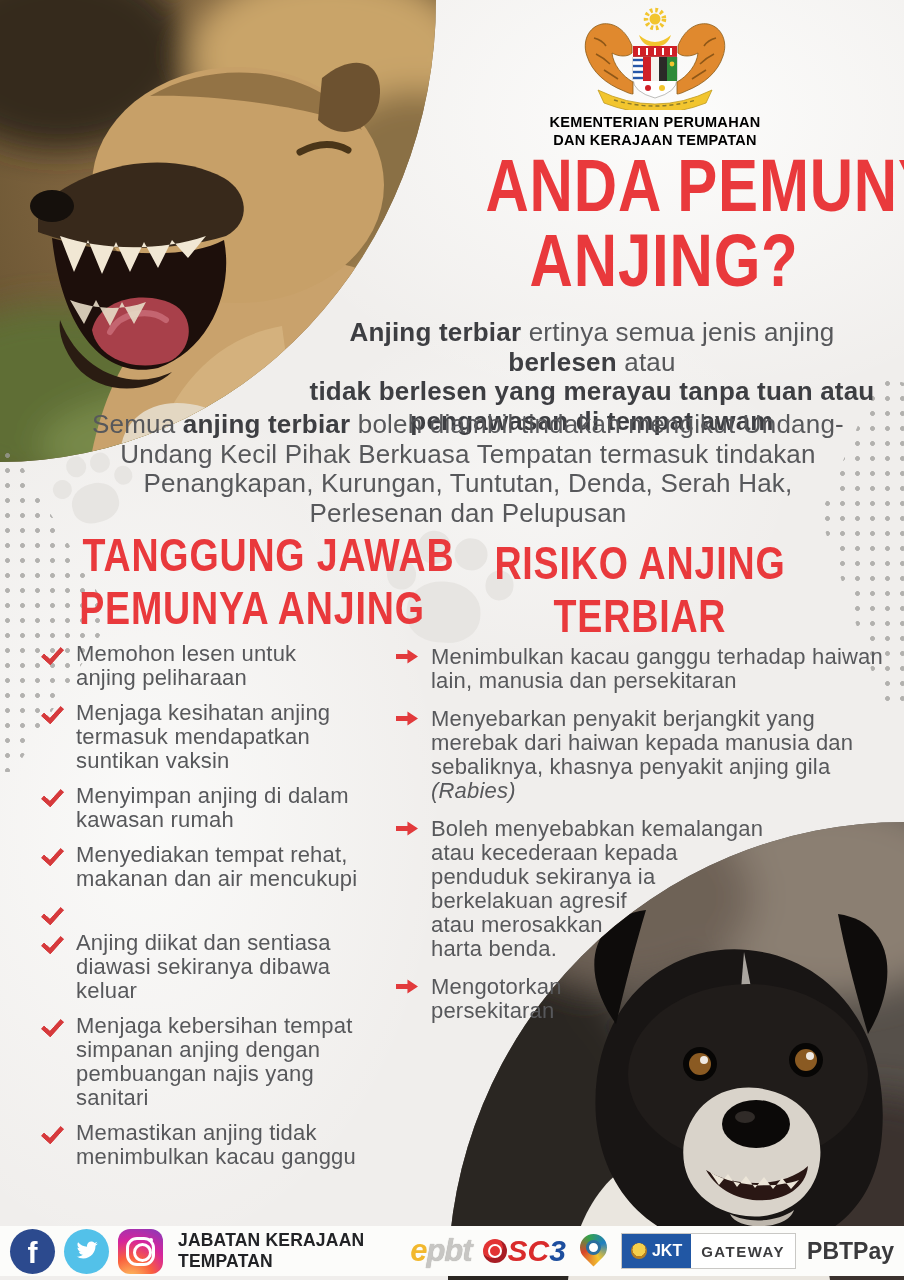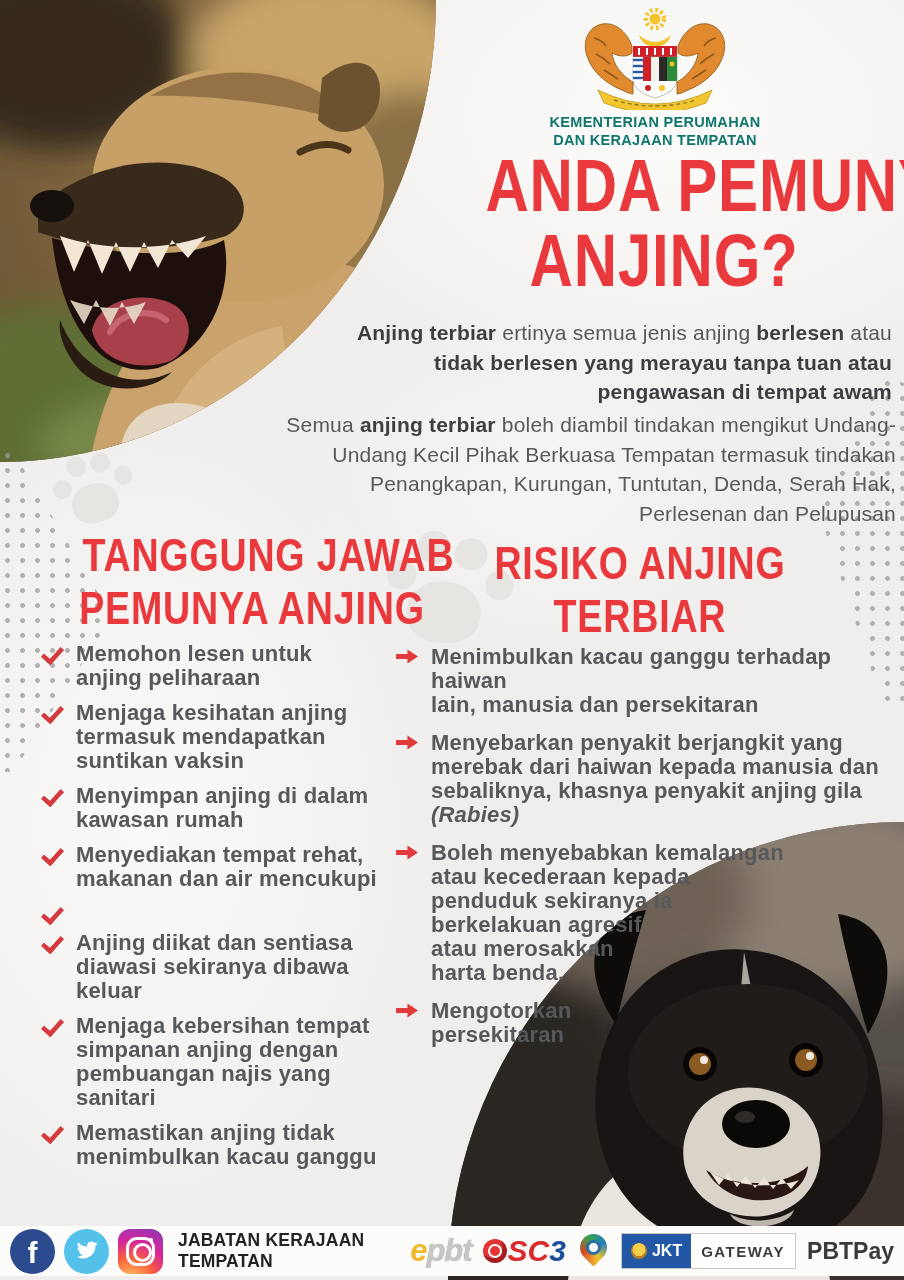--- a/index.html
+++ b/index.html
@@ -34,41 +34,41 @@
   .paw .pad{left:16%;top:42%;width:60%;height:52%;border-radius:48% 48% 44% 44%;}
   .paw .t1{left:-2%;top:26%;width:24%;height:26%;}
   .paw .t2{left:22%;top:0;width:26%;height:28%;}
   .paw .t3{left:52%;top:4%;width:26%;height:27%;}
   .paw .t4{left:78%;top:30%;width:23%;height:25%;}
   .paw-small{left:56px;top:452px;width:78px;height:74px;transform:rotate(-16deg);}
   .paw-large{left:388px;top:532px;width:124px;height:118px;transform:rotate(4deg);}
   
   .ministry{position:absolute;left:420px;top:6px;width:470px;text-align:center;z-index:2;}
   .crest{width:158px;height:104px;}
-  .mline{font-size:14.5px;font-weight:700;color:#0f766e;line-height:1.22;letter-spacing:.3px;}
+  .mline{font-size:14.5px;font-weight:700;color:#000000;line-height:1.22;letter-spacing:.3px;}
   
   .title{position:absolute;left:424px;top:148px;width:480px;z-index:2;text-align:center;
     color:#e9393c;font-weight:700;font-size:75px;line-height:75px;}
   .cond{display:inline-block;transform:scaleX(.8);white-space:nowrap;letter-spacing:1px;}
   
-  .intro{position:absolute;z-index:2;text-align:right;white-space:pre-line;
-    color:#57585b;font-size:21px;line-height:29.5px;letter-spacing:.2px;margin:0;}
+  .intro{position:absolute;z-index:2;text-align:center;white-space:pre-line;
+    color:#57585b;font-size:26px;line-height:29.5px;letter-spacing:.2px;margin:0;}
   .intro b{color:#3d3e42;font-weight:700;}
   .p1{left:292px;top:318px;width:600px;}
   .p2{left:40px;top:410px;width:856px;}
   
   .red-heading{position:absolute;z-index:2;margin:0;text-align:center;
     color:#e9393c;font-weight:700;font-size:47px;line-height:53px;}
   .head-left{left:36px;top:528px;width:364px;}
   .head-right{left:446px;top:536px;width:388px;}
   
   .plist{position:absolute;z-index:2;margin:0;padding:0;list-style:none;}
   .list-left{left:40px;top:642px;width:352px;}
   .list-right{left:396px;top:645px;width:502px;}
-  .plist li{display:flex;align-items:flex-start;gap:13px;margin-bottom:11px;font-weight:bold;}
+  .plist li{display:flex;align-items:flex-start;gap:13px;margin-bottom:11px;}
   .list-right li{margin-bottom:14px;}
   .li-text{white-space:pre-line;font-size:22px;line-height:24px;color:#57585b;letter-spacing:.2px;}
   .li-text i{font-style:italic;}
   .check{flex:none;display:inline-block;width:16px;height:8px;margin-top:5px;margin-left:2px;
     border-left:5px solid #d63a3c;border-bottom:5px solid #d63a3c;border-radius:1px;
     transform:rotate(-48deg);}
   .arrow{flex:none;display:inline-block;width:22px;height:15px;margin-top:4px;background:#e23a3c;
     clip-path:polygon(0 34%,52% 34%,52% 4%,100% 50%,52% 96%,52% 66%,0 66%);}
   
   .footer{position:absolute;left:0;top:1226px;width:904px;height:50px;z-index:3;

